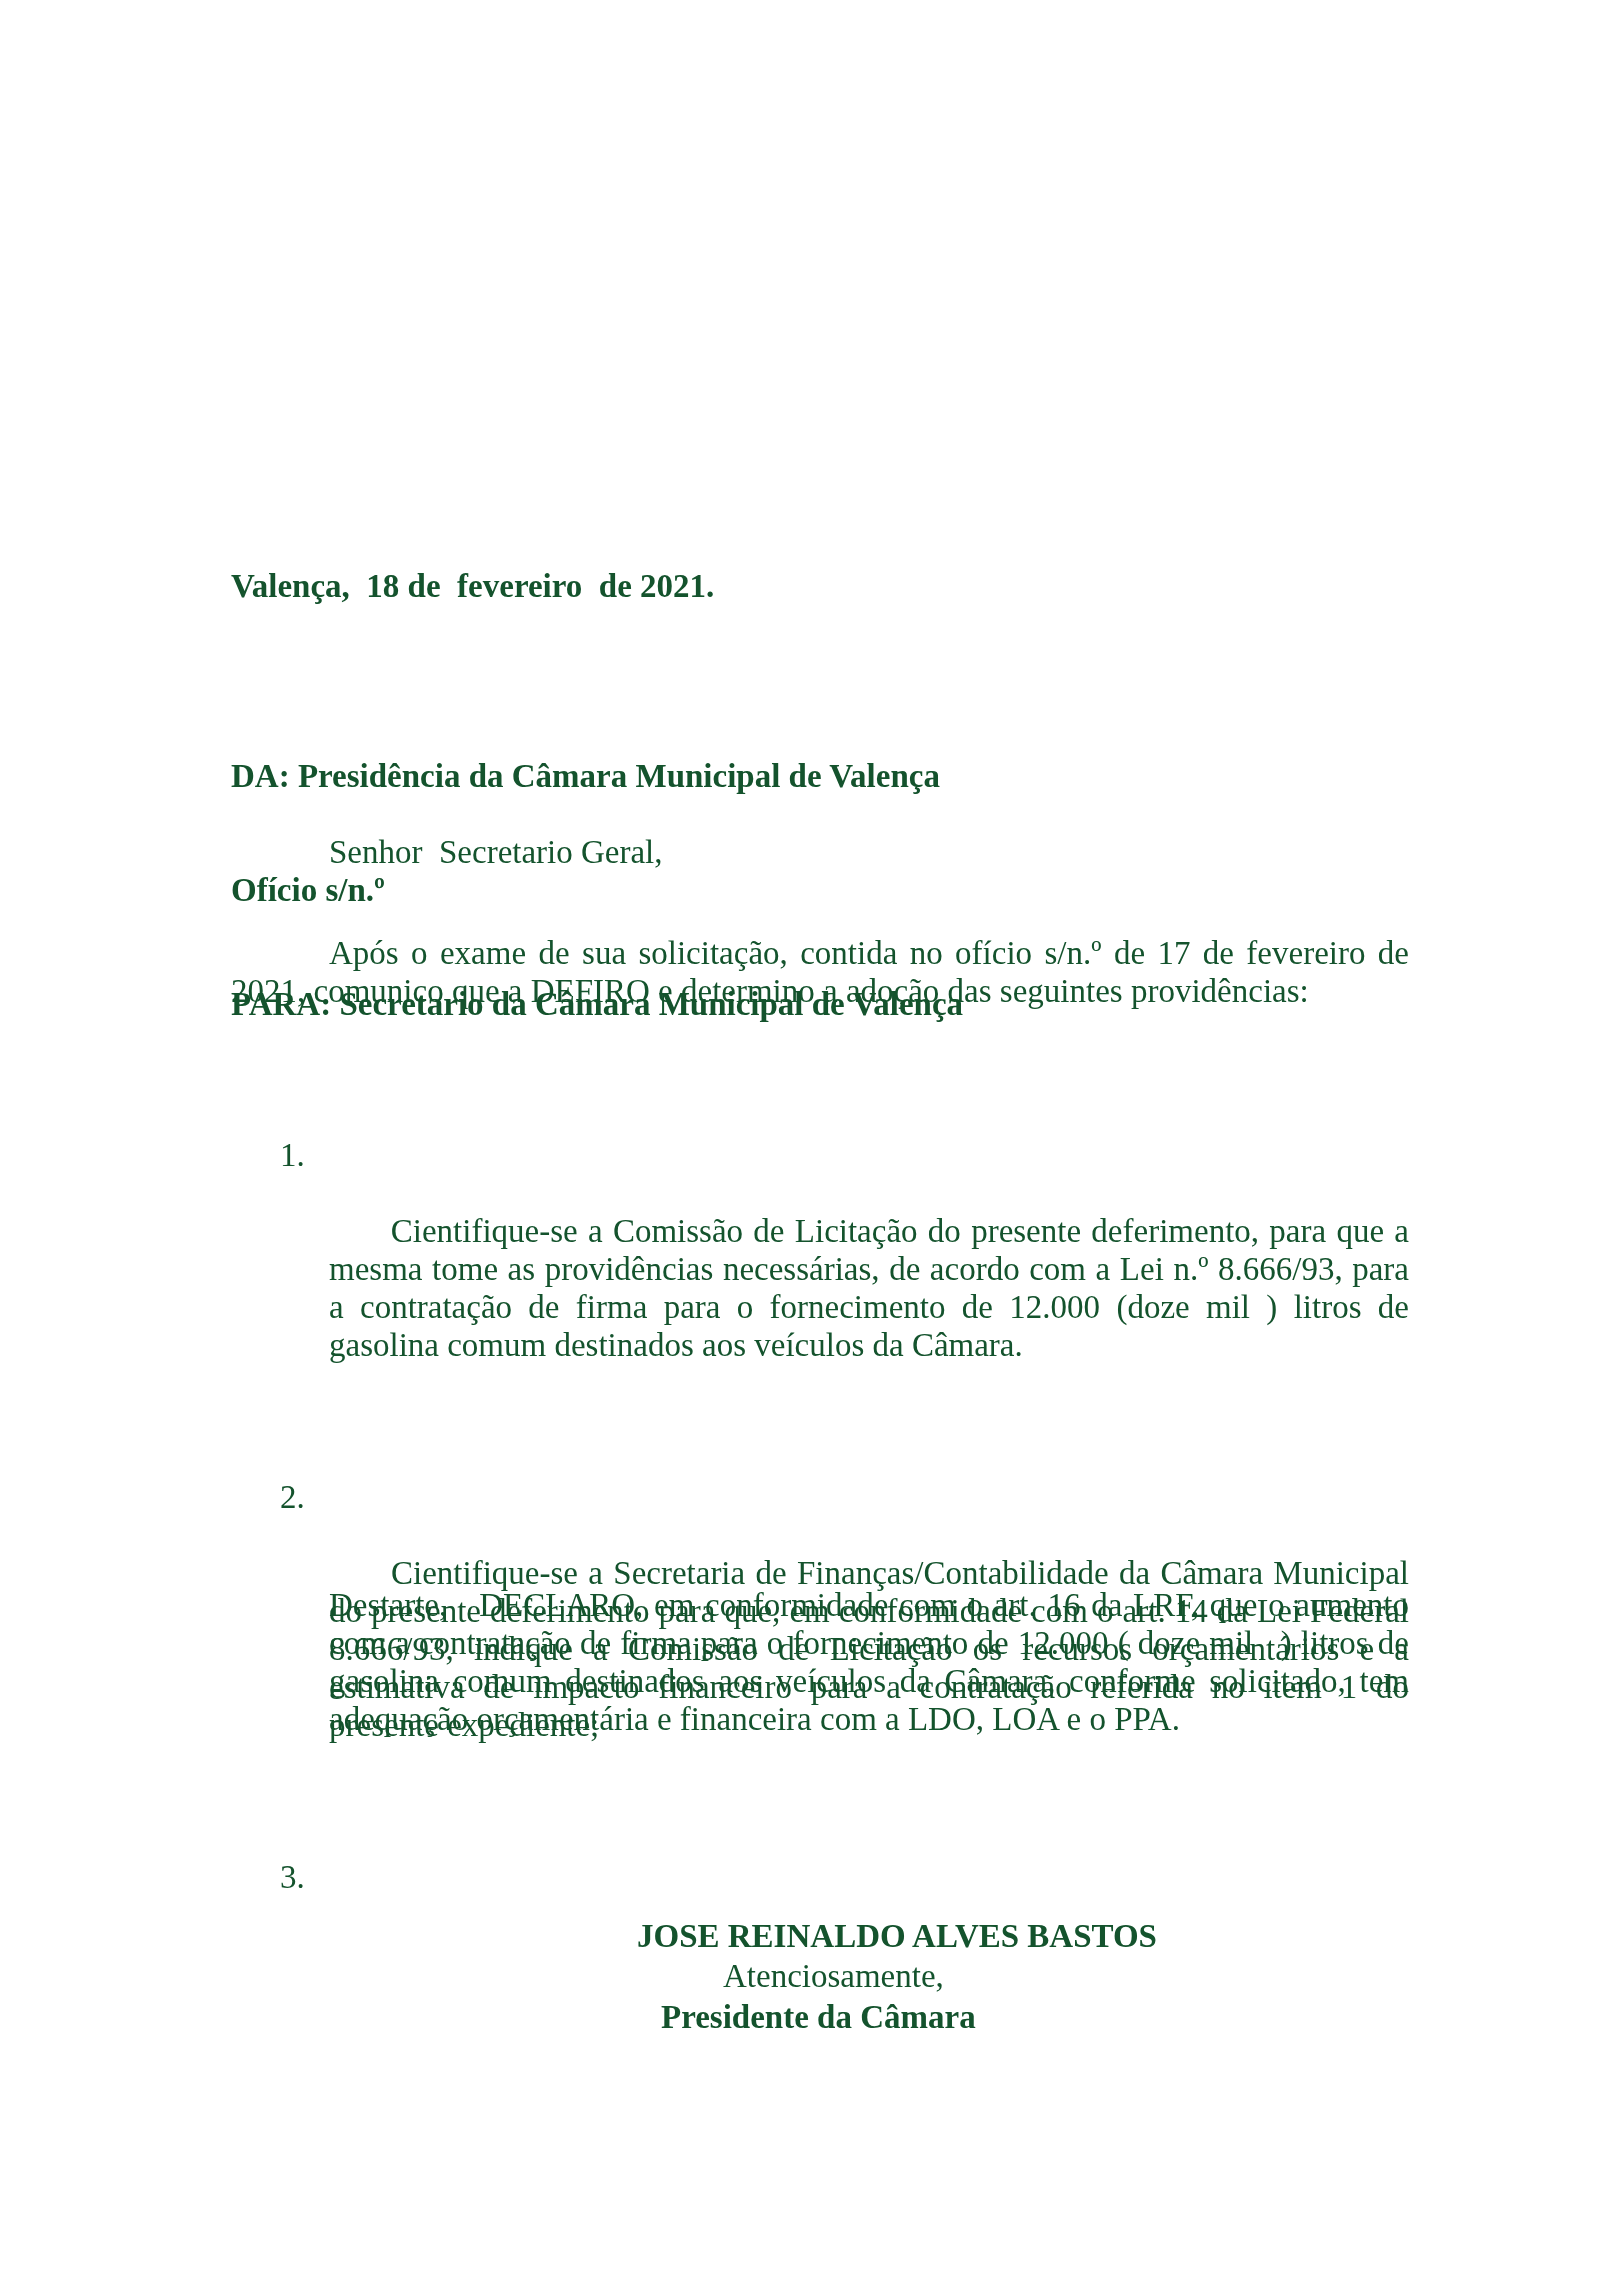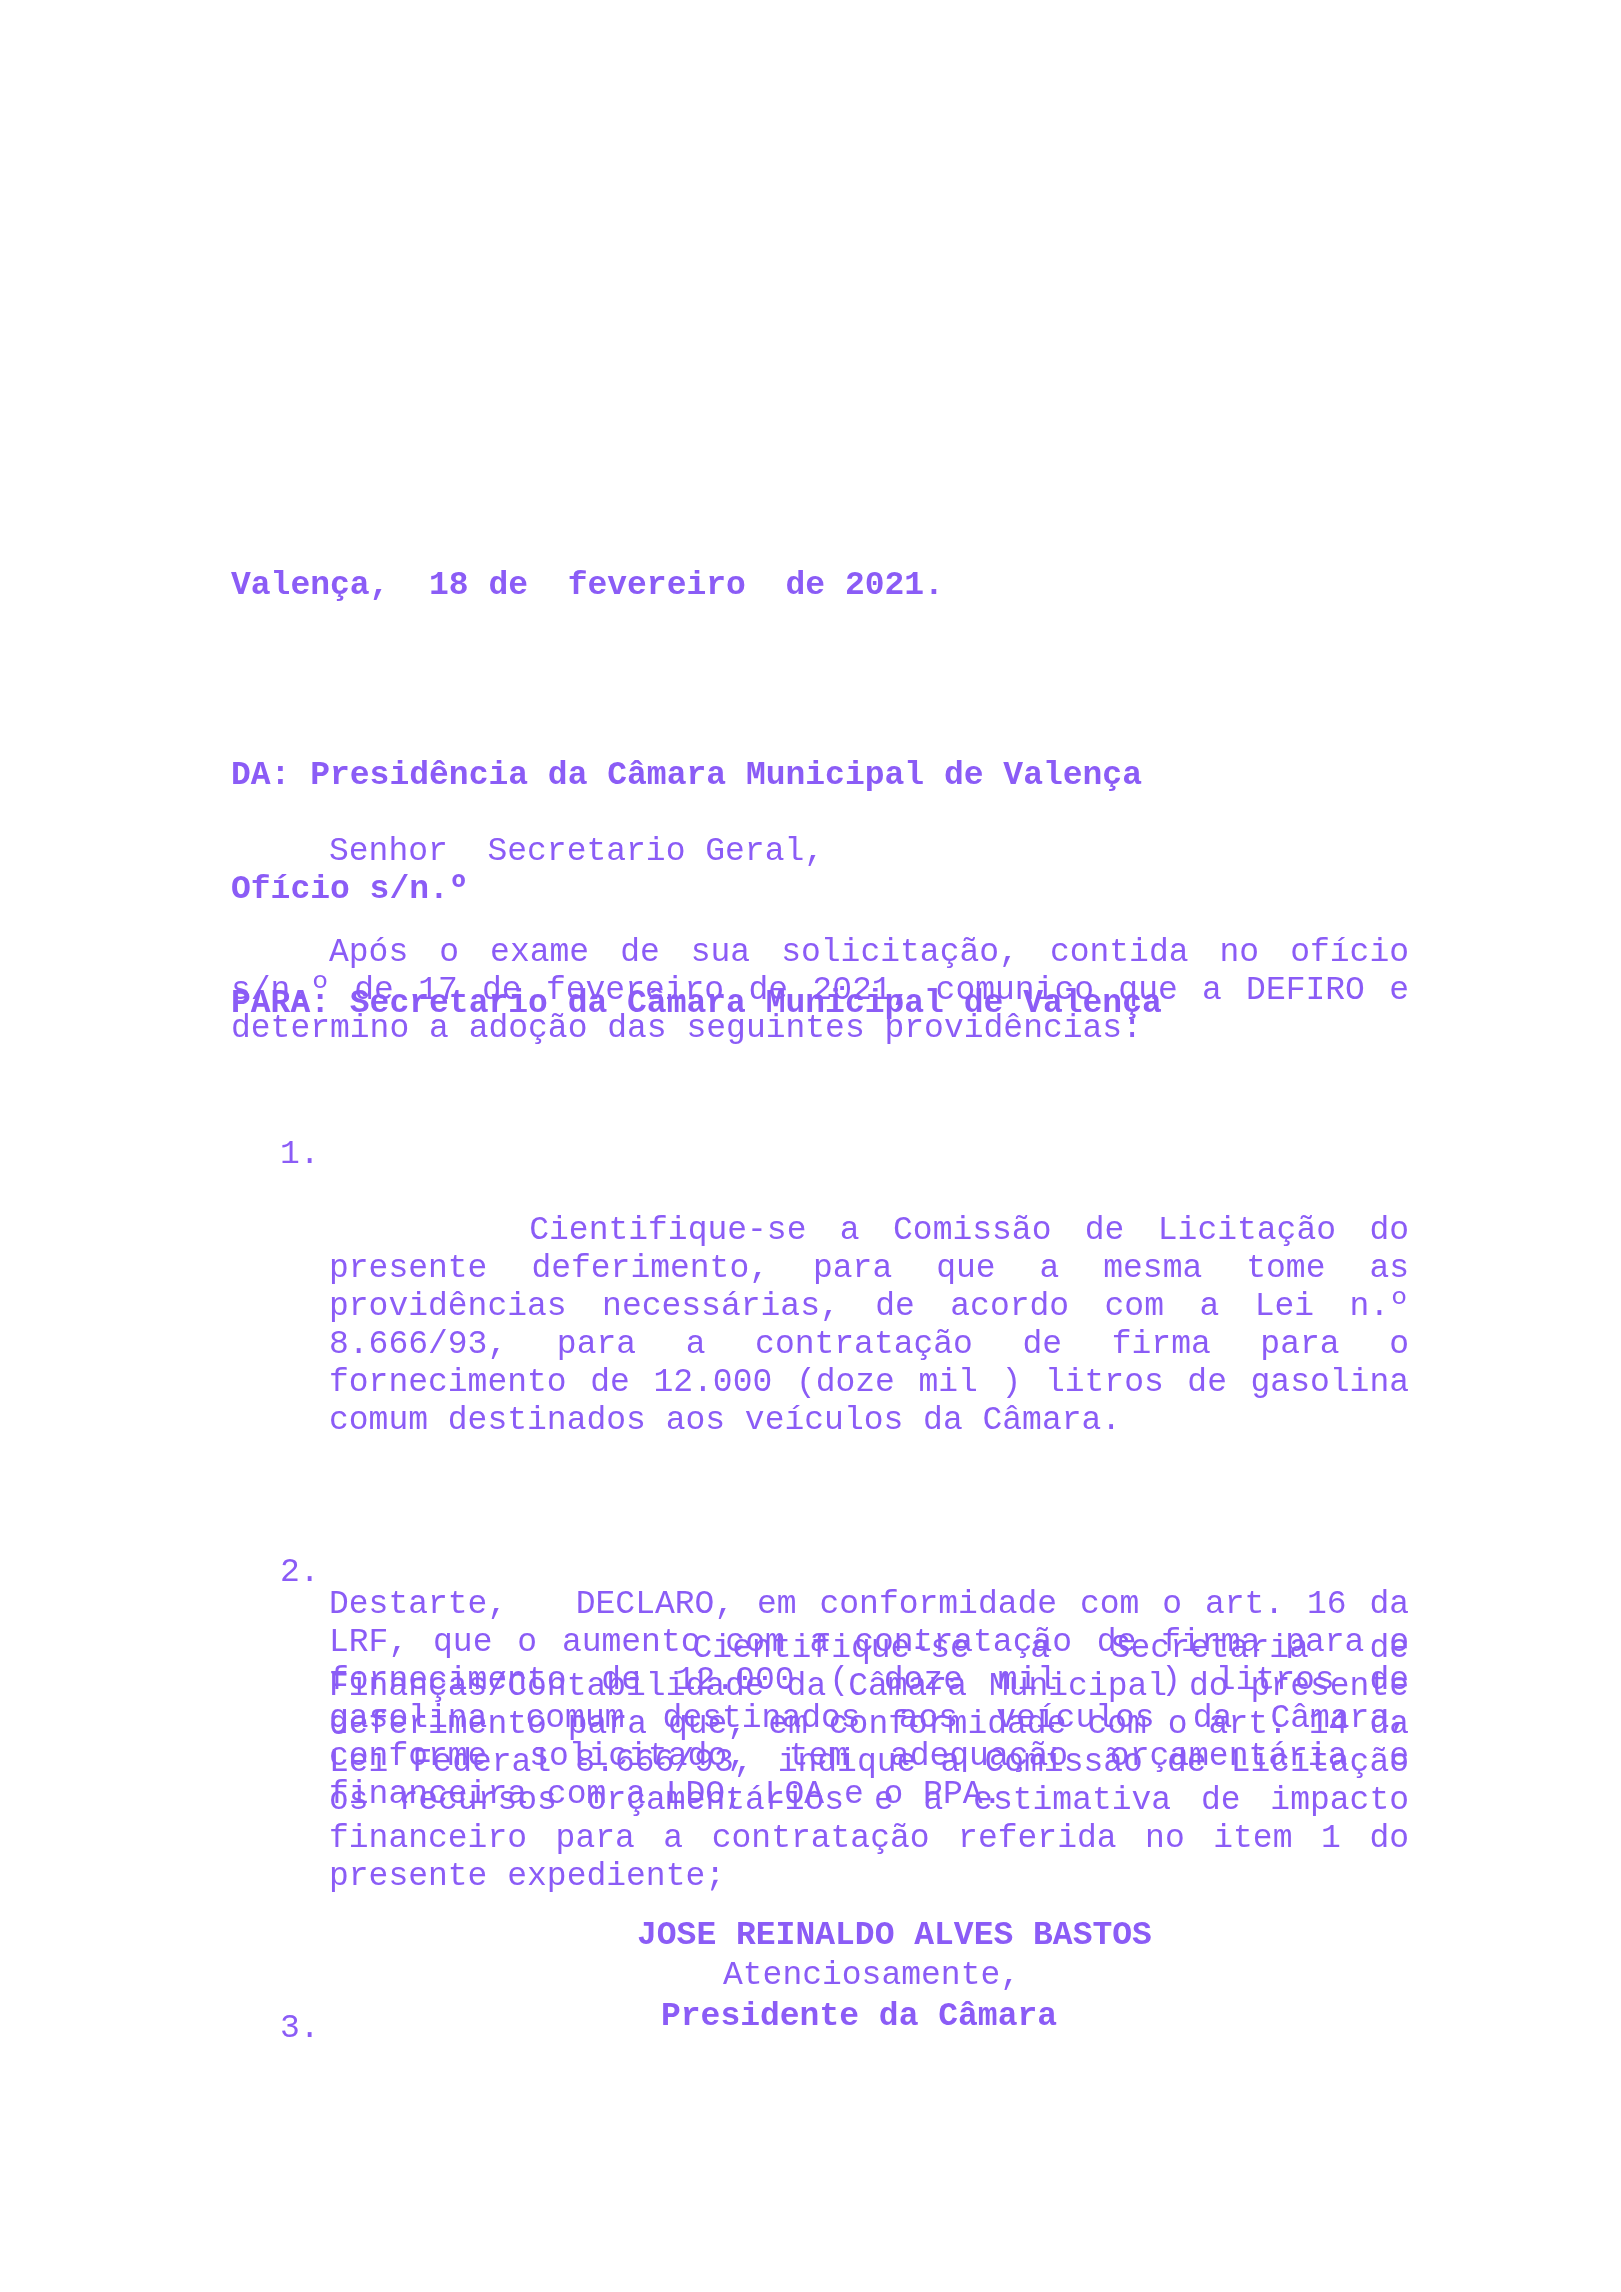--- a/index.html
+++ b/index.html
@@ -5,22 +5,22 @@
   html, body {
     margin: 0;
     padding: 0;
     background: #ffffff;
   }
   .page {
     position: relative;
     width: 1621px;
     height: 2293px;
     background: #ffffff;
-    color: #8b5cf6;
-    font-family: Liberation Mono, monospace;
+    color: #14532d;
+    font-family: Liberation Serif, serif;
     font-size: 33px;
     line-height: 38px;
     overflow: hidden;
   }
   .block {
     position: absolute;
     white-space: pre-wrap;
   }
   .bold { font-weight: bold; }
   .justify { text-align: justify; }

